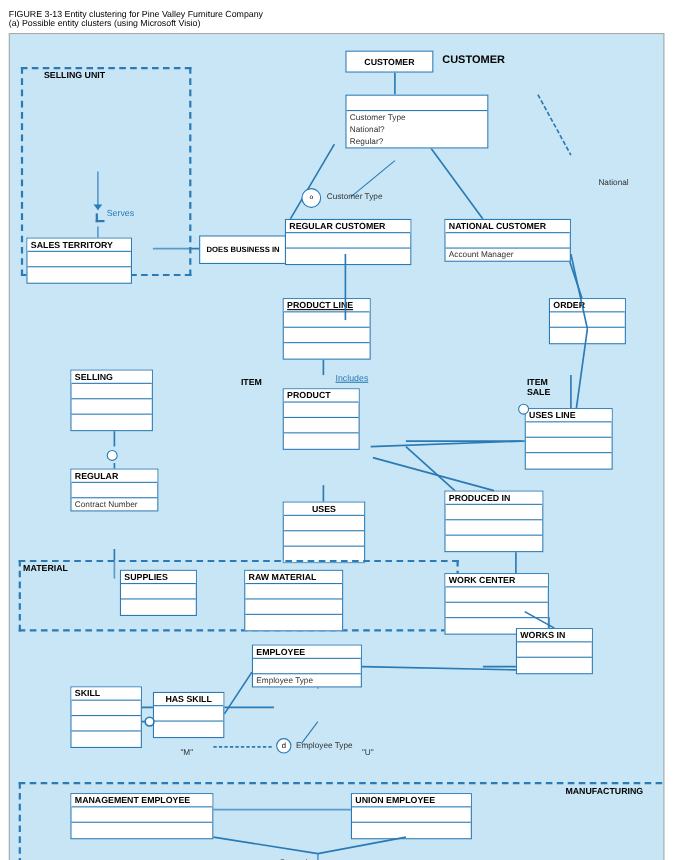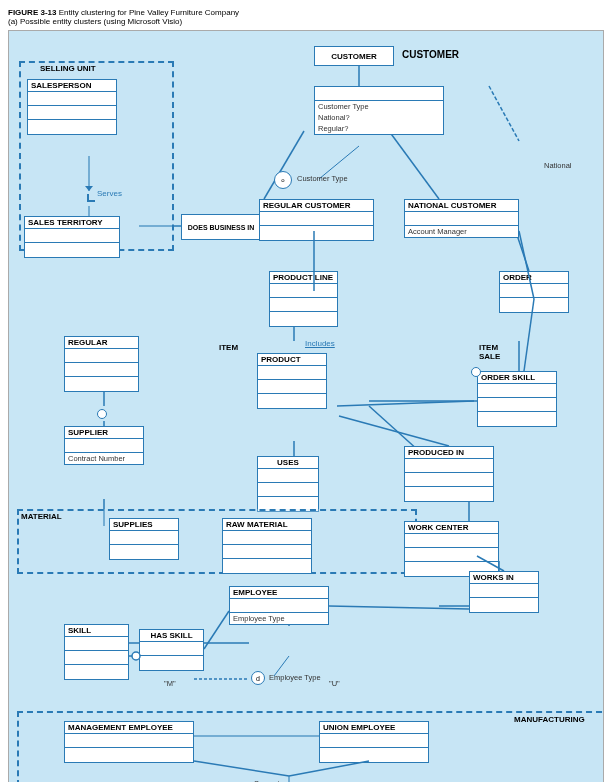--- a/index.html
+++ b/index.html
@@ -12,21 +12,21 @@
     }
     .page {
       width: 612px;
       padding: 8px;
     }
     .figure-title {
       font-size: 8px;
       margin-bottom: 4px;
       color: #000;
     }
-    .figure-title strong { font-weight: bold; }
+    .figure-title strong { font-weight: normal; }
     .diagram-area {
       background: #c8e6f5;
       border: 1px solid #aaa;
       position: relative;
       width: 596px;
       height: 755px;
       overflow: hidden;
     }
 
     
@@ -202,26 +202,20 @@
 
       <line x1="280" y1="705" x2="380" y2="705" stroke="#2a7ab5" stroke-width="1.5"></line>
 
       <line x1="280" y1="745" x2="280" y2="755" stroke="#2a7ab5" stroke-width="1.5"></line>
     </svg>
 
     <div class="cluster" style="left:10px; top:30px; width:155px; height:190px;">
     </div>
     <div class="cluster-label" style="left:18px; top:33px;padding-left:13px;">SELLING UNIT</div>
 
-    <div class="entity" style="left:18px; top:48px; width:90px;">
-      <div class="entity-title">SALESPERSON</div>
-      <div class="entity-row" style="height:14px;"></div>
-      <div class="entity-row" style="height:14px;"></div>
-      <div class="entity-row" style="height:14px;"></div>
-    </div>
 
     <div class="label-text" style="left:88px; top:158px; font-size:8px; color:#2a7ab5;">
       <span>Serves</span>
     </div>
 
     <div style="position:absolute; left:78px; top:163px; width:8px; height:8px; border-left:2px solid #2a7ab5; border-bottom:2px solid #2a7ab5;"></div>
 
     <div class="entity" style="left:15px; top:185px; width:96px;">
       <div class="entity-title">SALES TERRITORY</div>
       <div class="entity-row" style="height:14px;"></div>
@@ -254,54 +248,54 @@
       <div class="entity-row" style="height:14px;"></div>
       <div class="entity-row" style="height:14px;"></div>
     </div>
 
     <div class="entity" style="left:395px; top:168px; width:115px;">
       <div class="entity-title">NATIONAL CUSTOMER</div>
       <div class="entity-row" style="height:14px;"></div>
       <div class="entity-attr">Account Manager</div>
     </div>
 
-    <div class="entity" style="left:260px; top:240px; width:69px;">
+    <div class="entity" style="left:248px; top:240px; width:80px;text-decoration:underline;">
       <div class="entity-title">PRODUCT LINE</div>
       <div class="entity-row" style="height:14px;"></div>
       <div class="entity-row" style="height:14px;"></div>
       <div class="entity-row" style="height:14px;"></div>
     </div>
 
     <div class="label-text" style="left:296px; top:308px; font-size:8px; color:#2a7ab5;text-decoration:underline;">Includes</div>
 
     <div class="label-bold" style="left:210px; top:312px;">ITEM</div>
 
     <div class="entity" style="left:248px; top:322px; width:70px;">
       <div class="entity-title">PRODUCT</div>
       <div class="entity-row" style="height:14px;"></div>
       <div class="entity-row" style="height:14px;"></div>
       <div class="entity-row" style="height:14px;"></div>
     </div>
 
     <div class="entity" style="left:55px; top:305px; width:75px;">
+      <div class="entity-title">SELLING</div>
+      <div class="entity-row" style="height:14px;"></div>
+      <div class="entity-row" style="height:14px;"></div>
+      <div class="entity-row" style="height:14px;"></div>
+    </div>
+
+    <div class="circle-indicator" style="left:88px; top:378px;"></div>
+
+    <div class="entity" style="left:55px; top:395px; width:80px;">
       <div class="entity-title">REGULAR</div>
       <div class="entity-row" style="height:14px;"></div>
-      <div class="entity-row" style="height:14px;"></div>
-      <div class="entity-row" style="height:14px;"></div>
-    </div>
-
-    <div class="circle-indicator" style="left:88px; top:378px;"></div>
-
-    <div class="entity" style="left:55px; top:395px; width:80px;">
-      <div class="entity-title">SUPPLIER</div>
-      <div class="entity-row" style="height:14px;"></div>
       <div class="entity-attr">Contract Number</div>
     </div>
 
-    <div class="rel-box" style="left:248px; top:425px; width:62px;">
+    <div class="rel-box" style="left:248px; top:425px; width:75px;">
       <div class="entity-title">USES</div>
       <div class="entity-row" style="height:14px;"></div>
       <div class="entity-row" style="height:14px;"></div>
       <div class="entity-row" style="height:14px;"></div>
     </div>
 
     <div class="cluster" style="left:8px; top:478px; width:400px; height:65px;">
     </div>
     <div class="cluster-label" style="left:12px; top:481px;">MATERIAL</div>
 
@@ -334,21 +328,21 @@
 
     <div class="entity" style="left:490px; top:240px; width:70px;">
       <div class="entity-title">ORDER</div>
       <div class="entity-row" style="height:14px;"></div>
       <div class="entity-row" style="height:14px;"></div>
     </div>
 
     <div class="label-bold" style="left:470px; top:312px; font-size:8px;">ITEM<br>SALE</div>
 
     <div class="entity" style="left:468px; top:340px; width:80px;">
-      <div class="entity-title">ORDER SKILL</div>
+      <div class="entity-title">USES LINE</div>
       <div class="entity-row" style="height:14px;"></div>
       <div class="entity-row" style="height:14px;"></div>
       <div class="entity-row" style="height:14px;"></div>
     </div>
 
     <div class="circle-indicator" style="left:462px; top:336px;"></div>
 
     <div class="entity" style="left:220px; top:555px; width:100px;">
       <div class="entity-title">EMPLOYEE</div>
       <div class="entity-row" style="height:14px;"></div>

